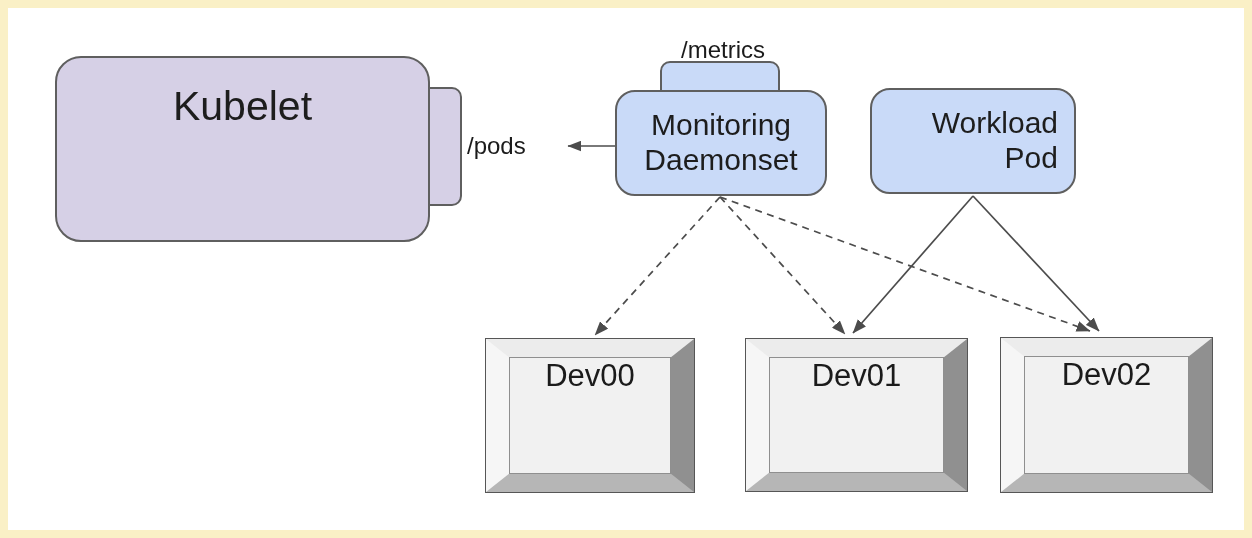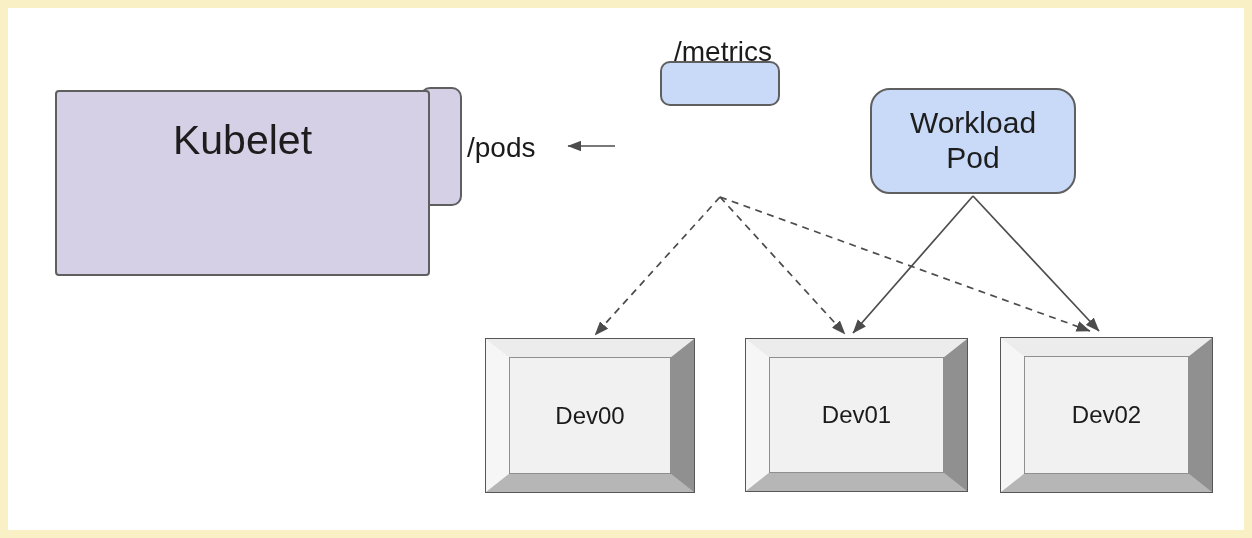--- a/index.html
+++ b/index.html
@@ -22,45 +22,45 @@
     border:2px solid #5f5f5f;
     color:#1d1d1d;
   }
   .node.purple{background:#D6D0E6;}
   .node.blue{background:#C9DAF8;}
   .tab{z-index:1;border-radius:10px;}
   .main{z-index:2;}
 
   #kubelet-box{
     left:55px;top:56px;width:375px;height:186px;
-    border-radius:4px;
+    border-radius:26px;
     display:flex;justify-content:center;align-items:flex-start;
     padding-top:26px;
-    font-size:41px;line-height:1.1;margin-top:34px;
+    font-size:41px;line-height:1.1;
   }
   #kubelet-tab{left:420px;top:87px;width:42px;height:119px;}
   #metrics-tab{left:660px;top:61px;width:120px;height:45px;}
 
   #monitoring-box{
     left:615px;top:90px;width:212px;height:106px;
     border-radius:20px;
     display:flex;justify-content:center;align-items:center;
     text-align:center;font-size:30px;line-height:1.16;
   }
   #workload-box{
     left:870px;top:88px;width:206px;height:106px;
     border-radius:20px;
     display:flex;justify-content:center;align-items:center;
-    text-align:center;font-size:30px;line-height:1.16;
+    text-align:right;font-size:30px;line-height:1.16;
   }
   .wrap-label{max-width:170px;margin:0 auto;}
 
   .endpoint-label{
     position:absolute;z-index:3;
-    color:#1b1b1b;font-size:28px;line-height:1;
+    color:#1b1b1b;font-size:24px;line-height:1;
   }
   #metrics-label{left:663px;top:38px;width:120px;text-align:center;}
   #pods-label{left:467px;top:134px;text-align:right;}
 
   .device{position:absolute;z-index:2;}
   .device .shell{
     position:absolute;inset:0;
     box-sizing:border-box;
     border:1px solid #565656;
     background:#ffffff;
@@ -70,22 +70,22 @@
     box-sizing:border-box;
     border-style:solid;
     border-width:19px 24px 19px 24px;
     border-color:#ECECEC #909090 #B6B6B6 #F6F6F6;
   }
   .device .face{
     position:absolute;left:24px;right:24px;top:19px;bottom:19px;
     box-sizing:border-box;
     background:#F1F1F1;
     border:1px solid #8f8f8f;
-    display:flex;justify-content:center;align-items:center;
-    font-size:24px;color:#1b1b1b;
+    display:flex;justify-content:center;align-items:flex-start;
+    font-size:31px;color:#1b1b1b;
   }
   #dev00{left:485px;top:338px;width:210px;height:155px;}
   #dev01{left:745px;top:338px;width:210px;height:154px;padding-left:13px;}
   #dev02{left:1000px;top:337px;width:213px;height:156px;}
 
   #edges-svg{position:absolute;left:0;top:0;z-index:4;pointer-events:none;}
   .edge{stroke:#4c4c4c;stroke-width:1.7;fill:none;}
   .edge.dashed{stroke-dasharray:7 5.5;}
 </style>
 </head>
@@ -93,20 +93,23 @@
 
 <div id="stage">
 
   <div class="node purple tab" id="kubelet-tab"></div>
   <div class="node blue tab" id="metrics-tab"></div>
 
   <div class="node purple main" id="kubelet-box">
     <span>Kubelet</span>
   </div>
 
+  <div class="node blue main" id="monitoring-box">
+    <span class="wrap-label">Monitoring Daemonset</span>
+  </div>
 
   <div class="node blue main" id="workload-box">
     <span class="wrap-label">Workload Pod</span>
   </div>
 
   <div class="endpoint-label" id="metrics-label">/metrics</div>
   <div class="endpoint-label" id="pods-label">/pods</div>
 
   <div class="device" id="dev00">
     <div class="shell"></div>

